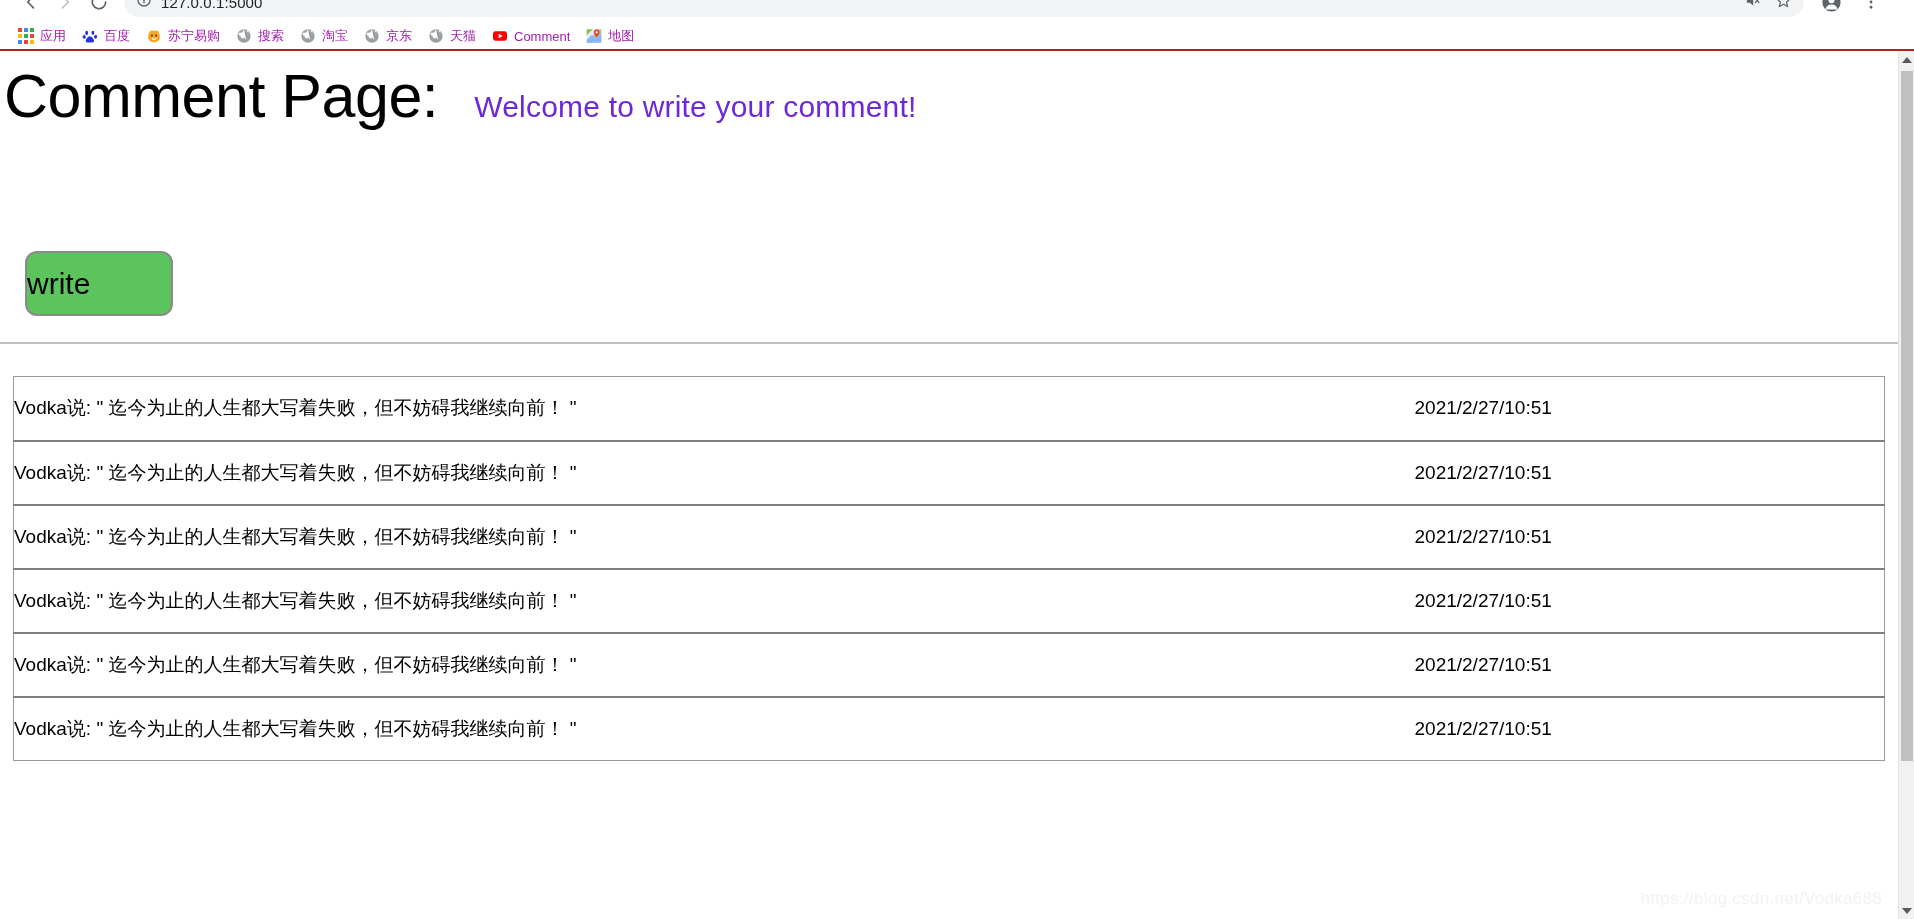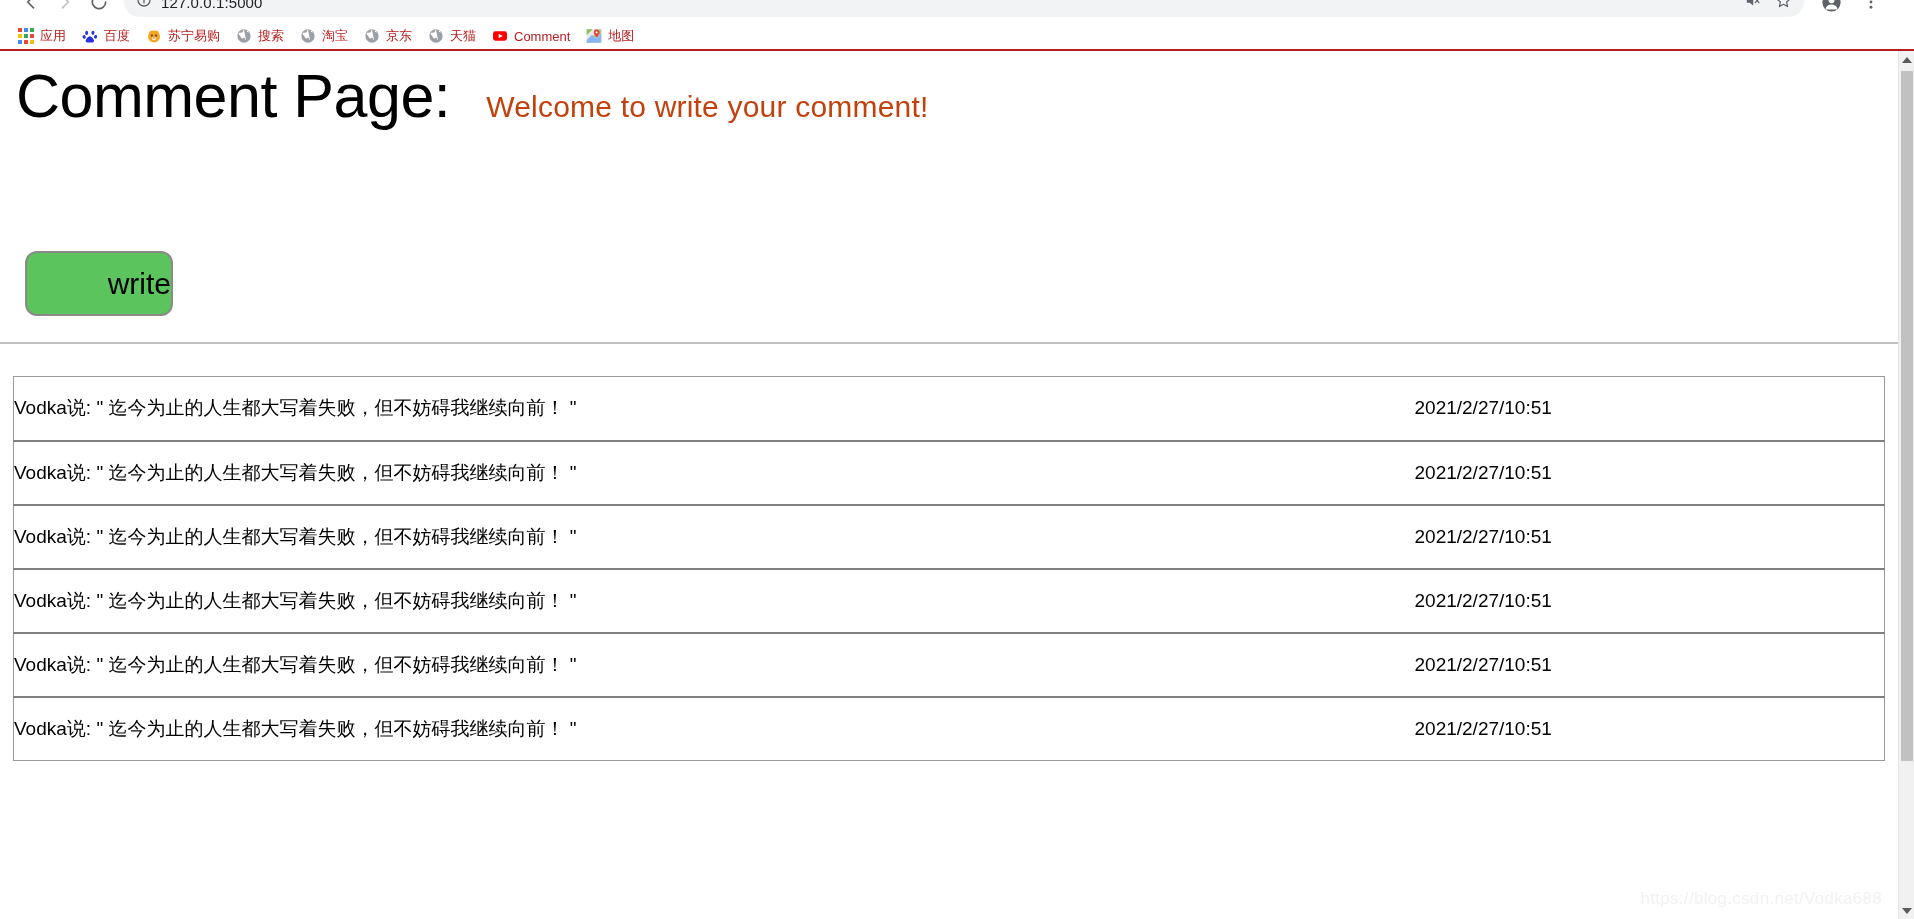--- a/index.html
+++ b/index.html
@@ -86,21 +86,21 @@
     display: flex;
     align-items: center;
     gap: 6px;
     padding: 3px 8px;
     border-radius: 4px;
     white-space: nowrap;
     cursor: default;
   }
   .bookmark-label {
     font-size: 13px;
-    color: #b91c1c;
+    color: #a21caf;
     font-family: "Liberation Sans", "DejaVu Sans", sans-serif;
   }
   .bm-icon { width: 16px; height: 16px; flex: 0 0 16px; display:block; }
 
   
   .apps-grid {
     width: 16px; height: 16px;
     display: grid;
     grid-template-columns: repeat(3, 4px);
     grid-template-rows: repeat(3, 4px);
@@ -126,46 +126,46 @@
     width: 100%;
     display: flex;
     align-items: baseline;
   }
   #page-title {
     font-size: 61px;
     font-weight: 400;
     color: #000000;
     letter-spacing: -0.5px;
     margin: 0;
-    padding-left: 16px;
+    padding-left: 4px;
     line-height: 1;
     font-family: "Liberation Sans", "DejaVu Sans", sans-serif;
   }
   #welcome-text {
     font-size: 30px;
-    color: #c2410c;
+    color: #6d28d9;
     margin-left: 36px;
     letter-spacing: 0.2px;
     font-family: "Liberation Sans", "DejaVu Sans", sans-serif;
   }
 
   #write-button {
     position: absolute;
     left: 25px; top: 200px;
     width: 148px; height: 65px;
     background: #5cc45c;
     border: 2px solid #8a8a8a;
     border-radius: 12px;
     font-size: 30px;
     color: #000000;
     font-family: "Liberation Sans", "DejaVu Sans", sans-serif;
     cursor: pointer;
     padding: 0;
     line-height: 61px;
-    text-align: right;
+    text-align: left;
   }
 
   #content-divider {
     position: absolute;
     left: 0; top: 291px;
     width: 1898px;
     height: 2px;
     background: #c0c0c0;
     border: 0;
     margin: 0;

